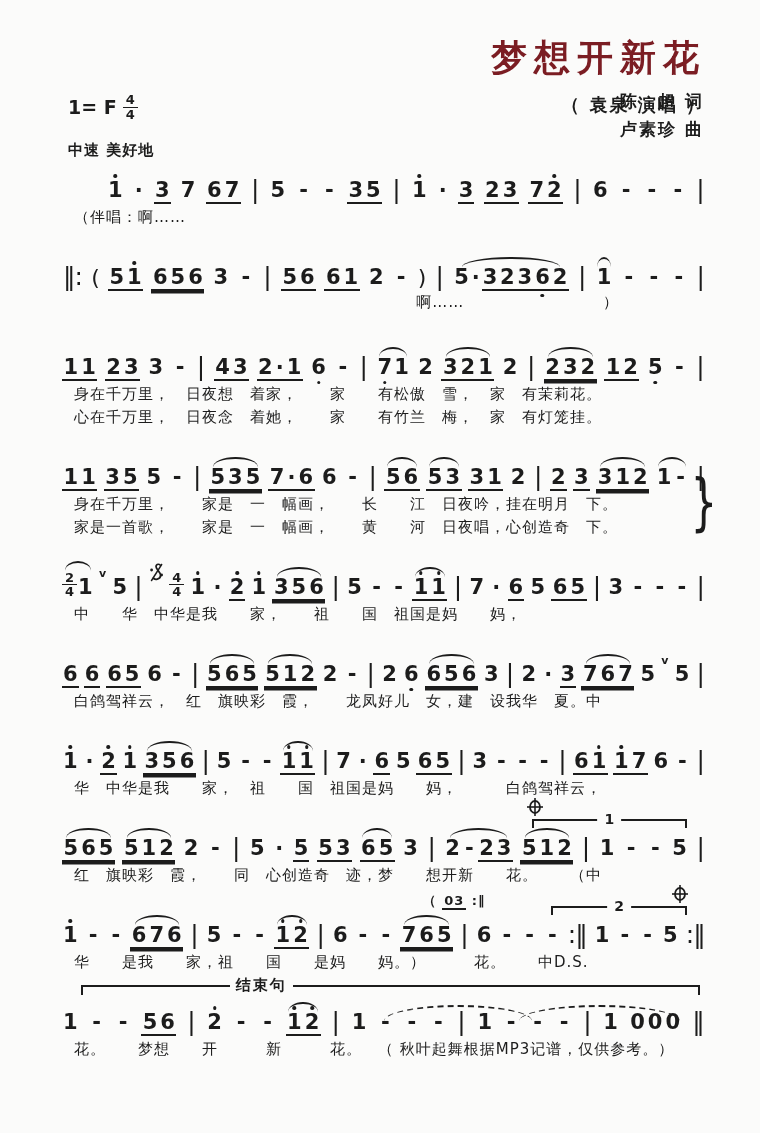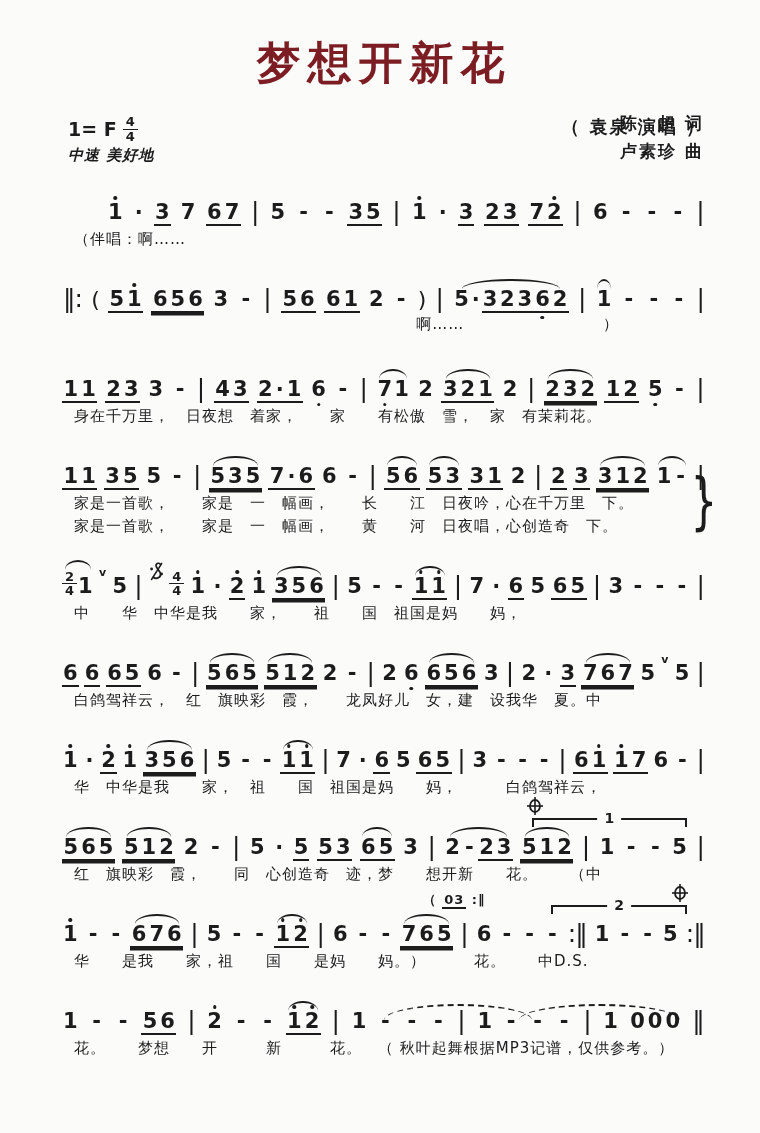--- a/index.html
+++ b/index.html
@@ -6,27 +6,27 @@
   html,body{ margin:0; padding:0; background:#e8e8e8; }
   .page{
     width:760px; min-height:1133px; box-sizing:border-box;
     margin:0 auto; background:var(--page); color:var(--ink);
     padding:34px 54px 20px 62px;
     font-family:"DejaVu Sans","Liberation Sans",sans-serif;
     position:relative; overflow:hidden;
   }
   
   .title{
-    text-align:center; font-size:44px; font-weight:bold; letter-spacing:7px;
-    color:var(--title); margin:0 0 14px 0; font-family:"DejaVu Sans",sans-serif;
+    text-align:right; font-size:36px; font-weight:bold; letter-spacing:7px;
+    color:var(--title); margin:0 0 2px 0; font-family:"DejaVu Sans",sans-serif;
   }
   .meta-row{ position:relative; height:62px; font-weight:bold; }
   .meta-left{ position:absolute; left:6px; top:8px; }
   .keysig{ font-size:19px; display:flex; align-items:center; gap:6px; }
-  .tempo{ font-size:15px; margin-top:3px; letter-spacing:1px;font-style:italic; }
+  .tempo{ font-size:15px; margin-top:20px; letter-spacing:1px; }
   .subtitle{ position:absolute; left:0; right:0; top:8px; text-align:right; font-size:18px; letter-spacing:2px; }
   .credits{ position:absolute; right:2px; top:2px; text-align:center; font-size:17px; line-height:1.65; letter-spacing:2px; }
   .frac{ display:inline-flex; flex-direction:column; align-items:center; line-height:1.05; font-size:13px; font-weight:bold; }
   .frac .fn{ border-bottom:1.6px solid var(--ink); padding:0 3px; }
   .frac .fd{ padding:0 3px; }
   
   .system{ position:relative; padding-top:24px; margin-bottom:7px; }
   .system.indent .notation{ padding-left:7%; }
   .notation{
     display:flex; justify-content:space-between; align-items:flex-end;
@@ -246,20 +246,21 @@
           </span>
           <span class="grp u1">
             <span class="gn">1</span>
             <span class="gn">2</span>
           </span>
           <span class="tk lo">5</span>
           <span class="tk dash">-</span>
           <span class="bar">|</span>
         </div>
         <div class="lyrics">身在千万里，　日夜想　着家，　　家　　有松傲　雪，　家　有茉莉花。</div>
+        <div class="lyrics">心在千万里，　日夜念　着她，　　家　　有竹兰　梅，　家　有灯笼挂。</div>
       </div>
       <div class="system">
         <span class="ov-brace">}</span>
         <div class="notation">
           <span class="grp u1">
             <span class="gn">1</span>
             <span class="gn">1</span>
           </span>
           <span class="grp u1">
             <span class="gn">3</span>
@@ -309,21 +310,21 @@
               <span class="gn">1</span>
               <span class="gn">2</span>
             </span>
           </span>
           <span class="arcgrp">
             <span class="tk">1</span>
             <span class="tk dash">-</span>
           </span>
           <span class="bar">|</span>
         </div>
-        <div class="lyrics">家是一首歌，　　家是　一　幅画，　　长　　江　日夜吟，心在千万里　下。</div>
+        <div class="lyrics">身在千万里，　　家是　一　幅画，　　长　　江　日夜吟，挂在明月　下。</div>
         <div class="lyrics">家是一首歌，　　家是　一　幅画，　　黄　　河　日夜唱，心创造奇　下。</div>
       </div>
       <div class="system">
         <div class="notation">
           <span class="arcgrp">
             <span class="frac tsfrac">
               <span class="fn">2</span>
               <span class="fd">4</span>
             </span>
             <span class="tk">1</span>
@@ -604,20 +605,23 @@
           <span class="bar rep">:‖</span>
           <span class="tk">1</span>
           <span class="tk dash">-</span>
           <span class="tk dash">-</span>
           <span class="tk">5</span>
           <span class="bar rep">:‖</span>
         </div>
         <div class="lyrics">华　　是我　　家，祖　　国　　是妈　　妈。）　　　花。　　中D.S.</div>
       </div>
       <div class="system">
+        <div class="ov-endbracket">
+          <span class="vlabel">结束句</span>
+        </div>
         <div class="ov-slur dashed" style="left: 50%; width: 23%;"></div>
         <div class="ov-slur dashed" style="left: 71%; width: 25%;"></div>
         <div class="notation">
           <span class="tk">1</span>
           <span class="tk dash">-</span>
           <span class="tk dash">-</span>
           <span class="grp u1">
             <span class="gn">5</span>
             <span class="gn">6</span>
           </span>

